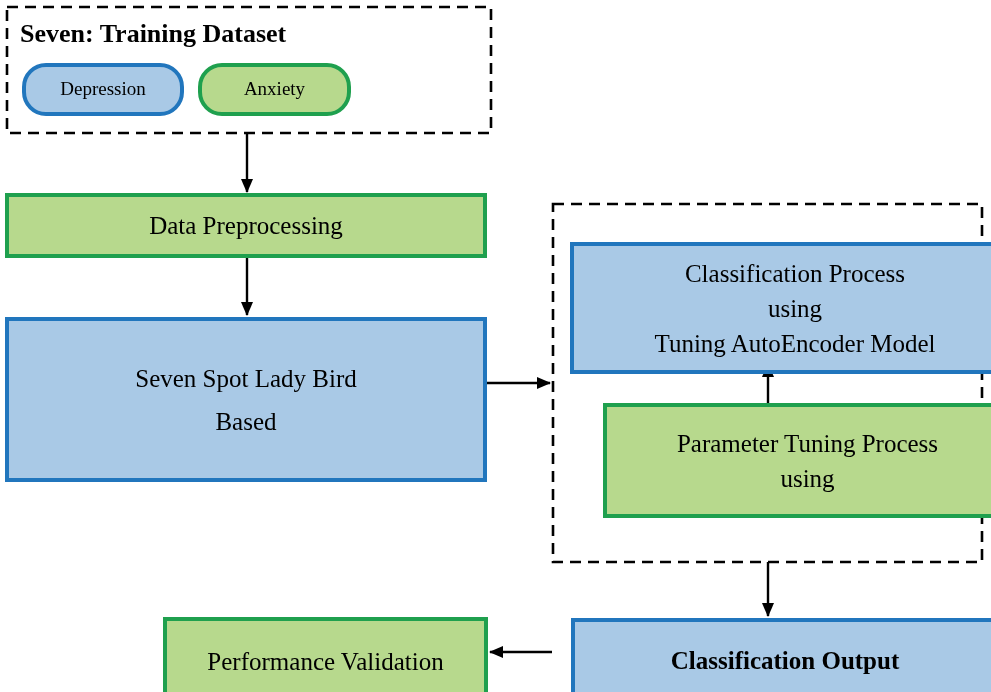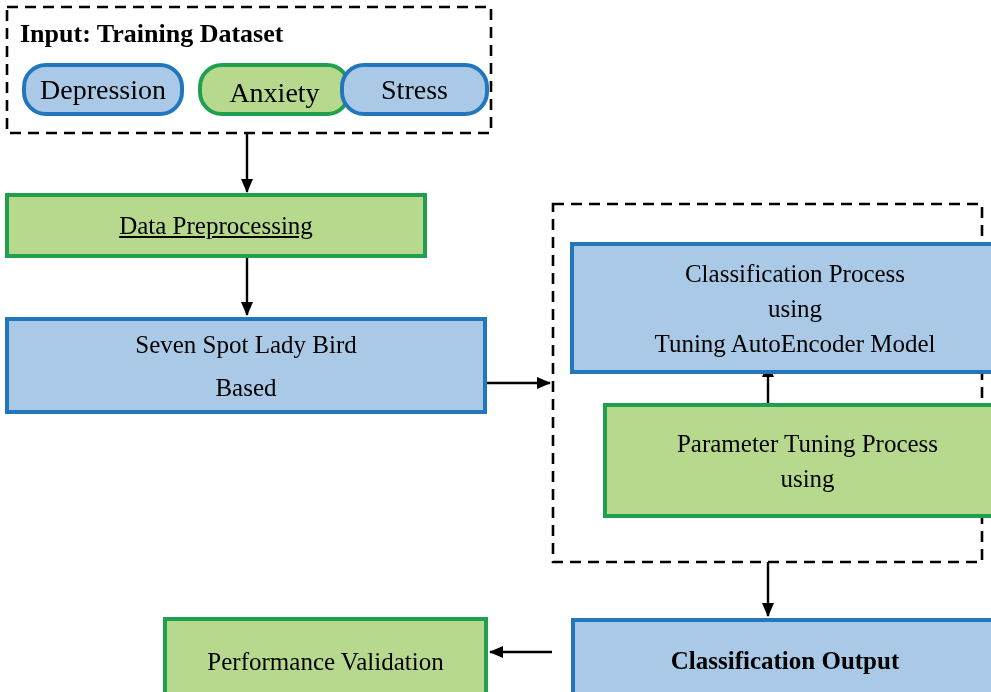--- a/index.html
+++ b/index.html
@@ -35,27 +35,27 @@
   .node.blue{background:var(--blue-fill);border:4px solid var(--blue-border);}
   .node.green{background:var(--green-fill);border:4px solid var(--green-border);}
   .group-title{
     position:absolute;
     left:20px;top:19px;
     font-size:26px;
     font-weight:bold;
     z-index:1;
     white-space:nowrap;
   }
-  .small{font-size:28px;border-radius:24px;}
+  .small{font-size:19px;border-radius:24px;}
   
   #node-depression{left:22px;top:63px;width:162px;height:53px;}
-  #node-anxiety{left:198px;top:63px;width:153px;height:53px;justify-content:flex-end;}
+  #node-anxiety{left:198px;top:63px;width:153px;height:53px;}
   #node-stress{left:340px;top:63px;width:149px;height:53px;}
-  #node-data-preprocessing{left:5px;top:193px;width:422px;height:65px;text-decoration:underline;}
-  #node-feature-selection{left:5px;top:317px;width:482px;height:97px;gap:8px;}
+  #node-data-preprocessing{left:5px;top:193px;width:482px;height:65px;}
+  #node-feature-selection{left:5px;top:317px;width:482px;height:165px;gap:8px;}
   #node-classification-process{left:570px;top:242px;width:450px;height:132px;align-items:center;}
   #node-parameter-tuning{left:603px;top:403px;width:398px;height:115px;padding-left:11px;}
   #node-classification-output{left:571px;top:618px;width:428px;height:85px;font-weight:bold;}
   #node-performance-validation{left:163px;top:617px;width:325px;height:88px;}
 </style>
 </head>
 <body>
 
 <div id="canvas">
 
@@ -70,30 +70,27 @@
     <rect x="553" y="204" width="429" height="358" fill="none" stroke="#000" stroke-width="2.6" stroke-dasharray="11 7"></rect>
 
     <line x1="247" y1="133" x2="247" y2="192" stroke="#000" stroke-width="2.4" marker-end="url(#ah)"></line>
     <line x1="247" y1="258" x2="247" y2="315" stroke="#000" stroke-width="2.4" marker-end="url(#ah)"></line>
     <line x1="487" y1="383" x2="550" y2="383" stroke="#000" stroke-width="2.4" marker-end="url(#ah)"></line>
     <line x1="768" y1="404" x2="768" y2="364" stroke="#000" stroke-width="2.4" marker-end="url(#ah)"></line>
     <line x1="768" y1="562" x2="768" y2="616" stroke="#000" stroke-width="2.4" marker-end="url(#ah)"></line>
     <line x1="552" y1="652" x2="490" y2="652" stroke="#000" stroke-width="2.4" marker-end="url(#ah)"></line>
   </svg>
 
-  <div class="group-title">Input: Training Dataset</div>
+  <div class="group-title">Seven: Training Dataset</div>
 
   <div id="node-depression" class="node blue small">
     <span>Depression</span>
   </div>
   <div id="node-anxiety" class="node green small">
     <span>Anxiety</span>
-  </div>
-  <div id="node-stress" class="node blue small">
-    <span>Stress</span>
   </div>
 
   <div id="node-data-preprocessing" class="node green">
     <span>Data Preprocessing</span>
   </div>
 
   <div id="node-feature-selection" class="node blue">
     <div>Seven Spot Lady Bird</div>
     <div>Based</div>
   </div>

